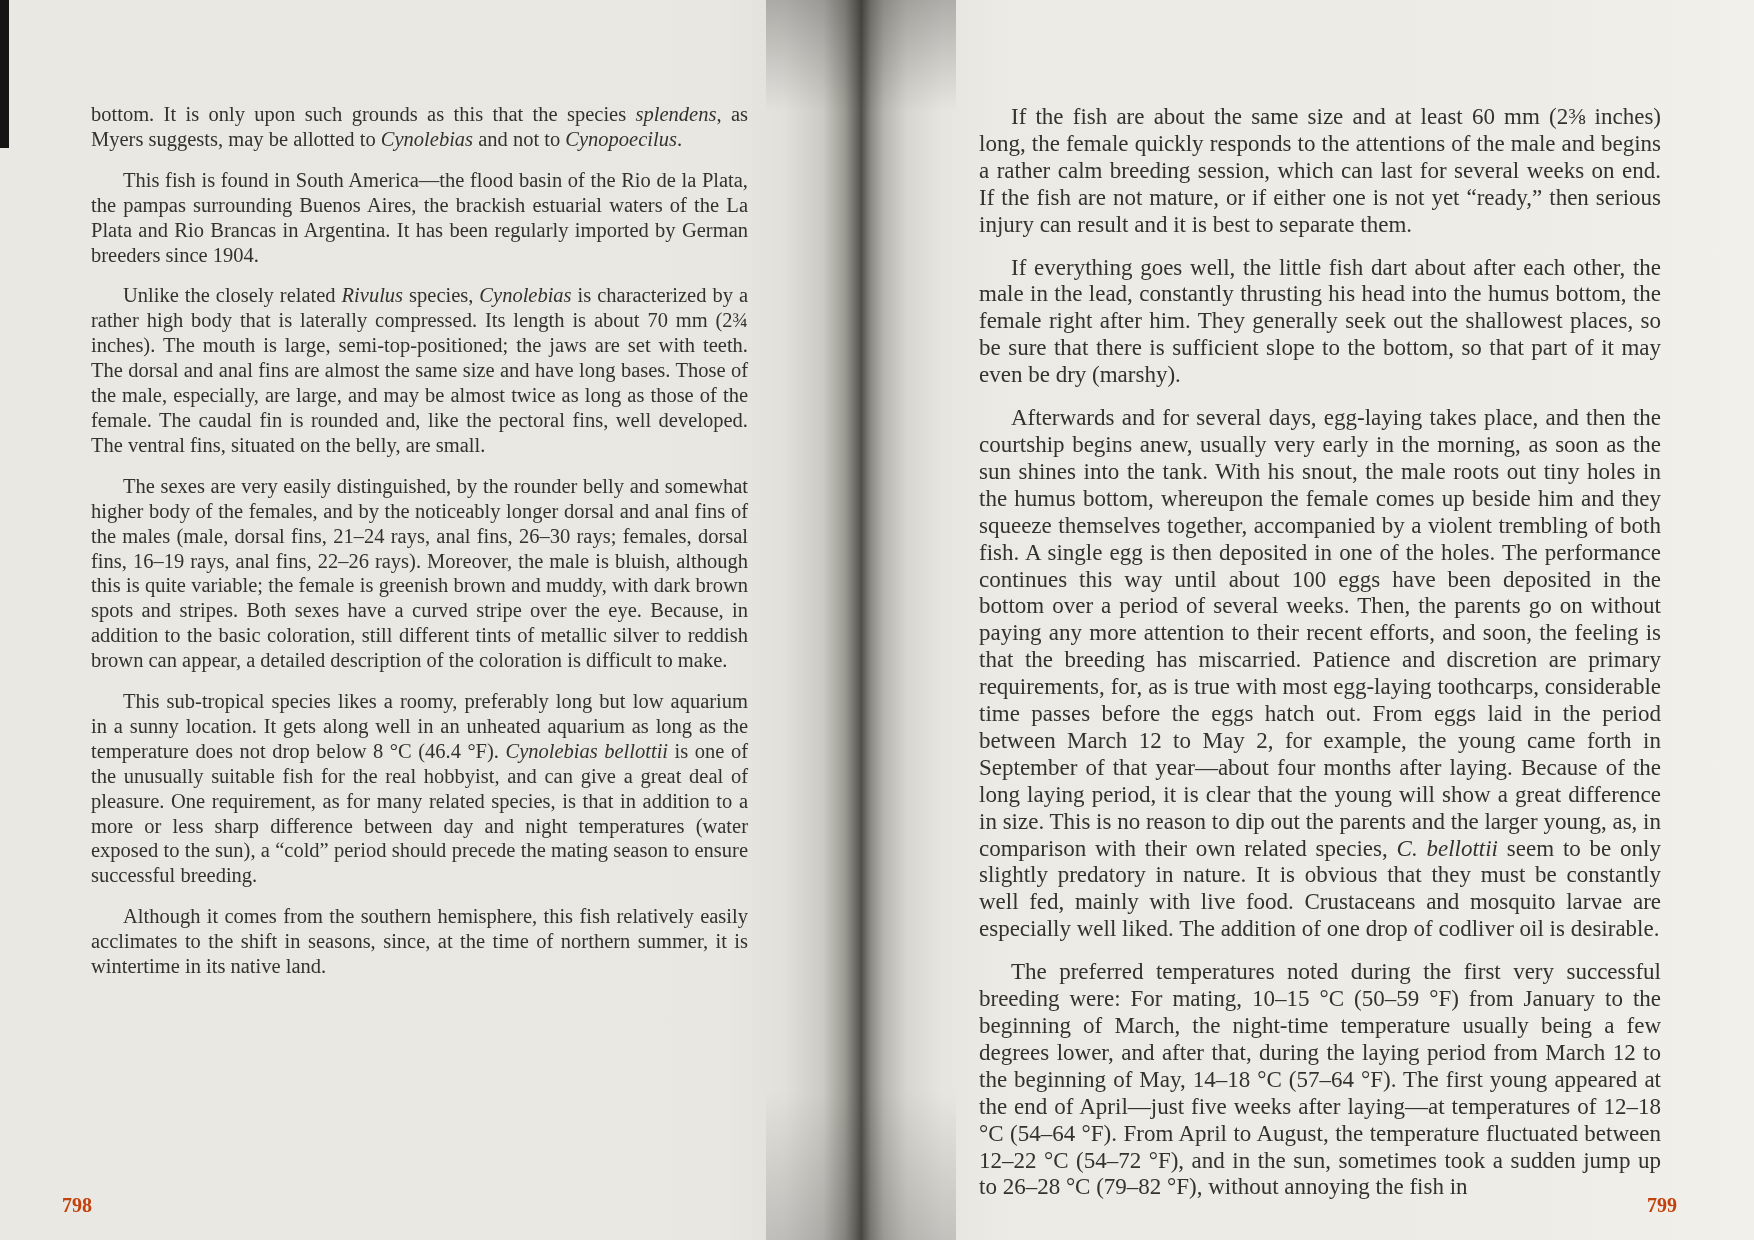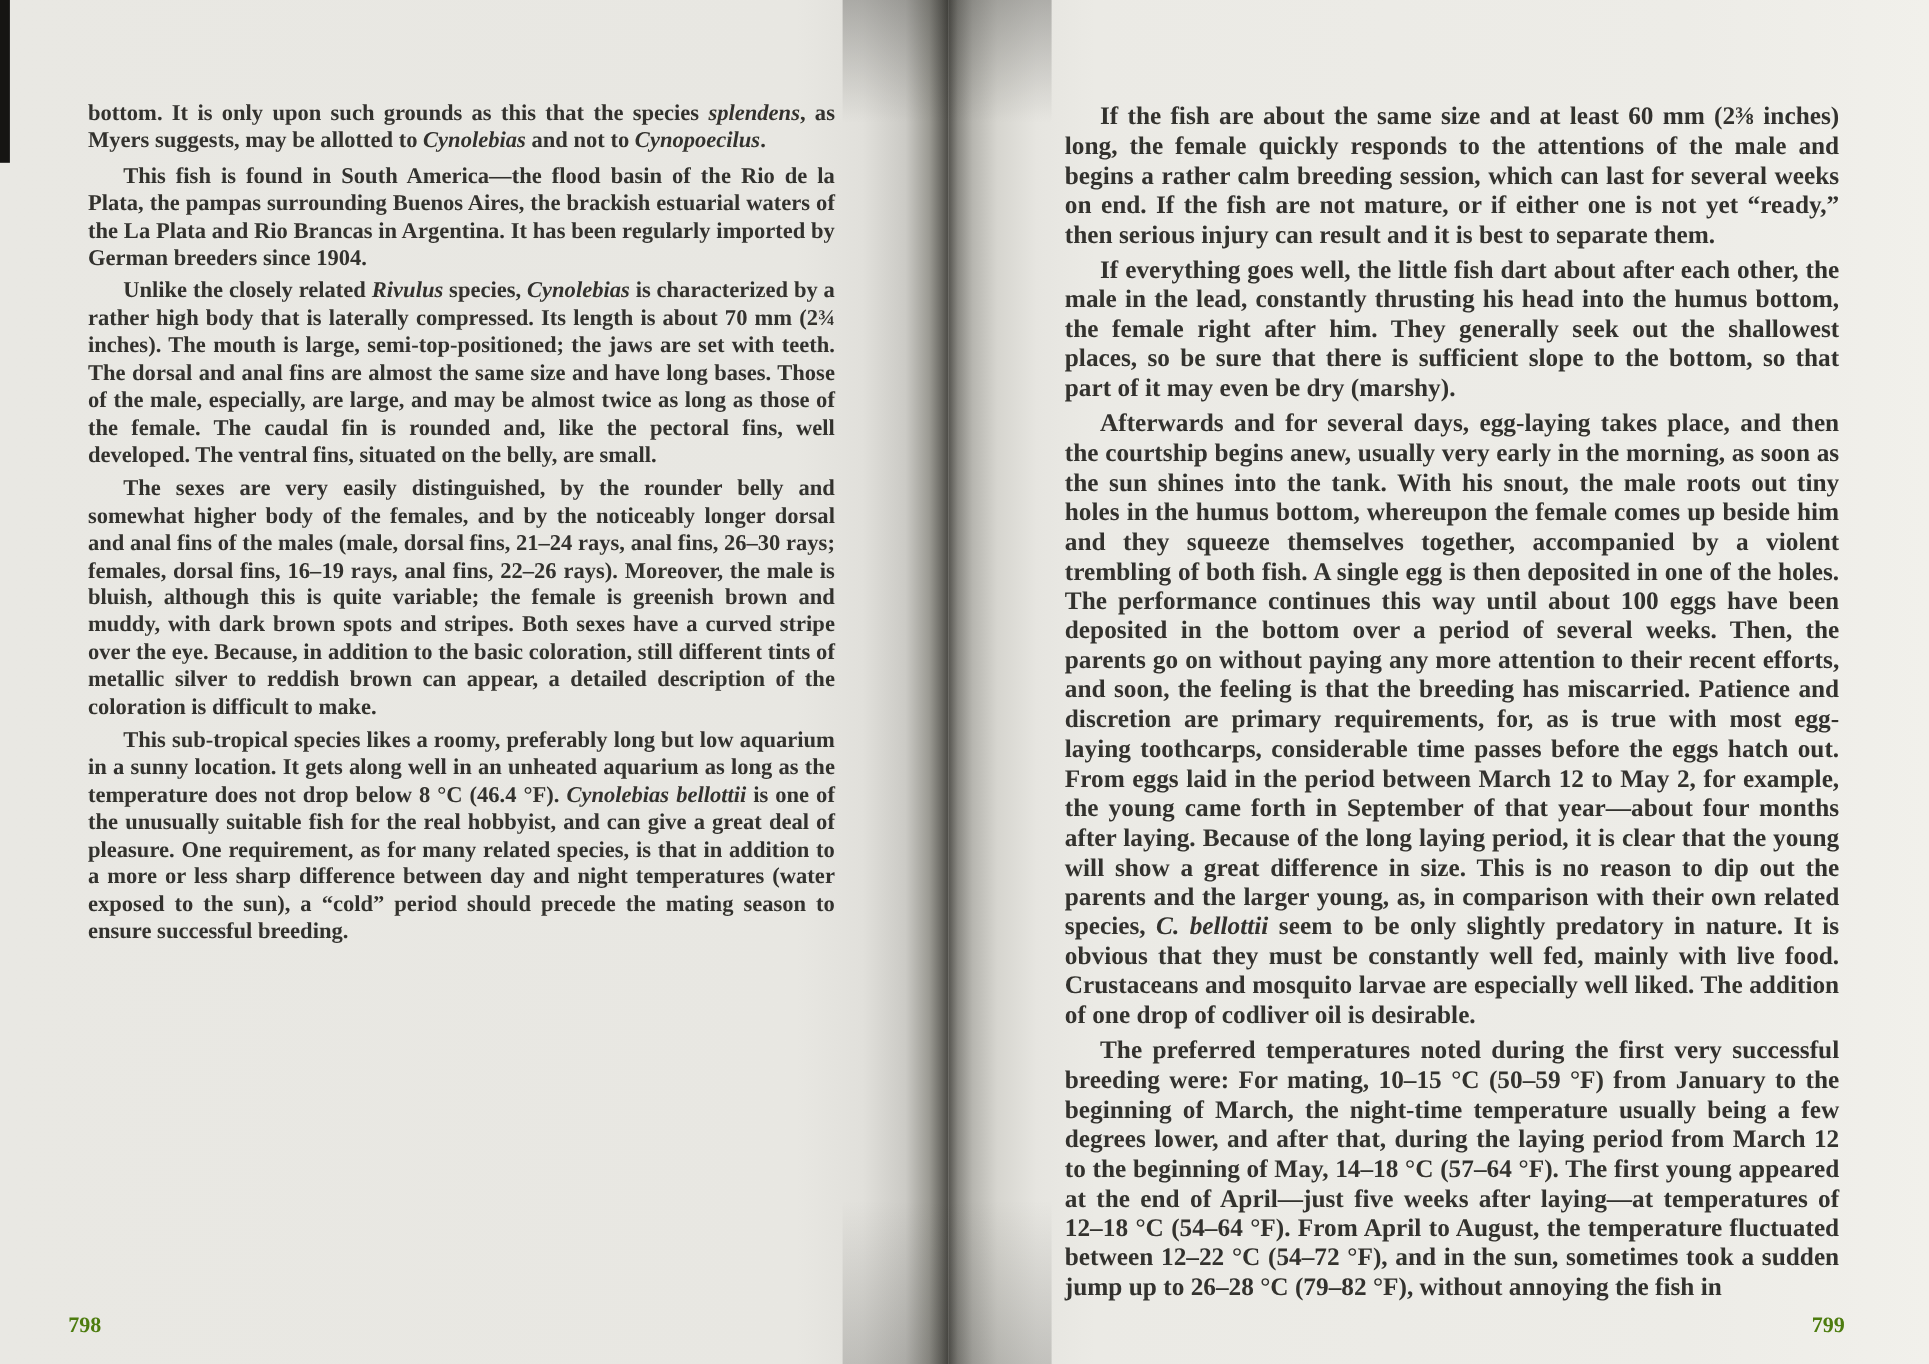--- a/index.html
+++ b/index.html
@@ -18,33 +18,33 @@
     background:linear-gradient(90deg,#55544f 0%,#8b8a84 1%,#b7b6b0 2.5%,#d6d5cf 5%,#e6e5e0 9%,#ebeae5 15%,#edece7 75%,#f1f0eb 100%);
   }
   .gutter-overlay{
     position:absolute;left:766px;top:0;width:190px;height:1240px;pointer-events:none;
     background:linear-gradient(180deg,rgba(28,28,26,0.28) 0%,rgba(28,28,26,0) 9%,rgba(28,28,26,0) 88%,rgba(28,28,26,0.18) 100%);
   }
   .photo-edge{
     position:absolute;left:0;top:0;width:9px;height:148px;background:#161513;
   }
   .text-col{position:absolute;color:#33322e;}
-  .text-col p{margin:5px;text-align:justify;text-indent:32px;font-weight:bold;}
+  .text-col p{margin:16px;text-align:justify;text-indent:32px;}
   .text-col p.noindent{text-indent:0;}
   .col-left{left:75px;top:86px;width:689px;font-size:20.5px;line-height:24.9px;}
   .col-right{left:963px;top:88px;width:714px;font-size:23px;line-height:26.9px;}
   .it{font-style:italic;}
   .heading{
     font-family:"Liberation Sans", sans-serif;font-weight:700;
     font-size:18.5px;line-height:27px;color:#201f1d;margin:7px 0 5px 0;
     text-align:left;
   }
   .heading .sp{font-style:italic;}
   .pagenum{
-    position:absolute;top:1194px;font-weight:700;font-size:20px;color:#4d7c0f;
+    position:absolute;top:1194px;font-weight:700;font-size:20px;color:#c2410c;
     font-family:"Liberation Serif", serif;
   }
   .num-left{left:62px;}
   .num-right{left:963px;width:714px;text-align:right;}
 </style>
 </head>
 <body>
 
 <div class="page page-left"></div>
 <div class="page page-right"></div>
@@ -53,20 +53,21 @@
 
 <div class="text-col col-left">
   <p class="noindent"><span>bottom. It is only upon such grounds as this that the species </span><span class="it">splendens</span><span>, as Myers suggests, may be allotted to </span><span class="it">Cynolebias</span><span> and not to </span><span class="it">Cynopoecilus</span><span>.</span></p>
   <div class="heading">
   </div>
   <div>
       <p><span>This fish is found in South America—the flood basin of the Rio de la Plata, the pampas surrounding Buenos Aires, the brackish estuarial waters of the La Plata and Rio Brancas in Argentina. It has been regularly imported by German breeders since 1904.</span></p>
       <p><span>Unlike the closely related </span><span class="it">Rivulus</span><span> species, </span><span class="it">Cynolebias</span><span> is characterized by a rather high body that is laterally compressed. Its length is about 70 mm (2¾ inches). The mouth is large, semi-top-positioned; the jaws are set with teeth. The dorsal and anal fins are almost the same size and have long bases. Those of the male, especially, are large, and may be almost twice as long as those of the female. The caudal fin is rounded and, like the pectoral fins, well developed. The ventral fins, situated on the belly, are small.</span></p>
       <p><span>The sexes are very easily distinguished, by the rounder belly and somewhat higher body of the females, and by the noticeably longer dorsal and anal fins of the males (male, dorsal fins, 21–24 rays, anal fins, 26–30 rays; females, dorsal fins, 16–19 rays, anal fins, 22–26 rays). Moreover, the male is bluish, although this is quite variable; the female is greenish brown and muddy, with dark brown spots and stripes. Both sexes have a curved stripe over the eye. Because, in addition to the basic coloration, still different tints of metallic silver to reddish brown can appear, a detailed description of the coloration is difficult to make.</span></p>
       <p><span>This sub-tropical species likes a roomy, preferably long but low aquarium in a sunny location. It gets along well in an unheated aquarium as long as the temperature does not drop below 8 °C (46.4 °F). </span><span class="it">Cynolebias bellottii</span><span> is one of the unusually suitable fish for the real hobbyist, and can give a great deal of pleasure. One requirement, as for many related species, is that in addition to a more or less sharp difference between day and night temperatures (water exposed to the sun), a “cold” period should precede the mating season to ensure successful breeding.</span></p>
+      <p><span>Although it comes from the southern hemisphere, this fish relatively easily acclimates to the shift in seasons, since, at the time of northern summer, it is wintertime in its native land.</span></p>
     </div>
 </div>
 
 <div class="text-col col-right">
   <div>
       <p><span>If the fish are about the same size and at least 60 mm (2⅜ inches) long, the female quickly responds to the attentions of the male and begins a rather calm breeding session, which can last for several weeks on end. If the fish are not mature, or if either one is not yet “ready,” then serious injury can result and it is best to separate them.</span></p>
       <p><span>If everything goes well, the little fish dart about after each other, the male in the lead, constantly thrusting his head into the humus bottom, the female right after him. They generally seek out the shallowest places, so be sure that there is sufficient slope to the bottom, so that part of it may even be dry (marshy).</span></p>
       <p><span>Afterwards and for several days, egg-laying takes place, and then the courtship begins anew, usually very early in the morning, as soon as the sun shines into the tank. With his snout, the male roots out tiny holes in the humus bottom, whereupon the female comes up beside him and they squeeze themselves together, accompanied by a violent trembling of both fish. A single egg is then deposited in one of the holes. The performance continues this way until about 100 eggs have been deposited in the bottom over a period of several weeks. Then, the parents go on without paying any more attention to their recent efforts, and soon, the feeling is that the breeding has miscarried. Patience and discretion are primary requirements, for, as is true with most egg-laying toothcarps, considerable time passes before the eggs hatch out. From eggs laid in the period between March 12 to May 2, for example, the young came forth in September of that year—about four months after laying. Because of the long laying period, it is clear that the young will show a great difference in size. This is no reason to dip out the parents and the larger young, as, in comparison with their own related species, </span><span class="it">C. bellottii</span><span> seem to be only slightly predatory in nature. It is obvious that they must be constantly well fed, mainly with live food. Crustaceans and mosquito larvae are especially well liked. The addition of one drop of codliver oil is desirable.</span></p>
       <p><span>The preferred temperatures noted during the first very successful breeding were: For mating, 10–15 °C (50–59 °F) from January to the beginning of March, the night-time temperature usually being a few degrees lower, and after that, during the laying period from March 12 to the beginning of May, 14–18 °C (57–64 °F). The first young appeared at the end of April—just five weeks after laying—at temperatures of 12–18 °C (54–64 °F). From April to August, the temperature fluctuated between 12–22 °C (54–72 °F), and in the sun, sometimes took a sudden jump up to 26–28 °C (79–82 °F), without annoying the fish in</span></p>
     </div>

